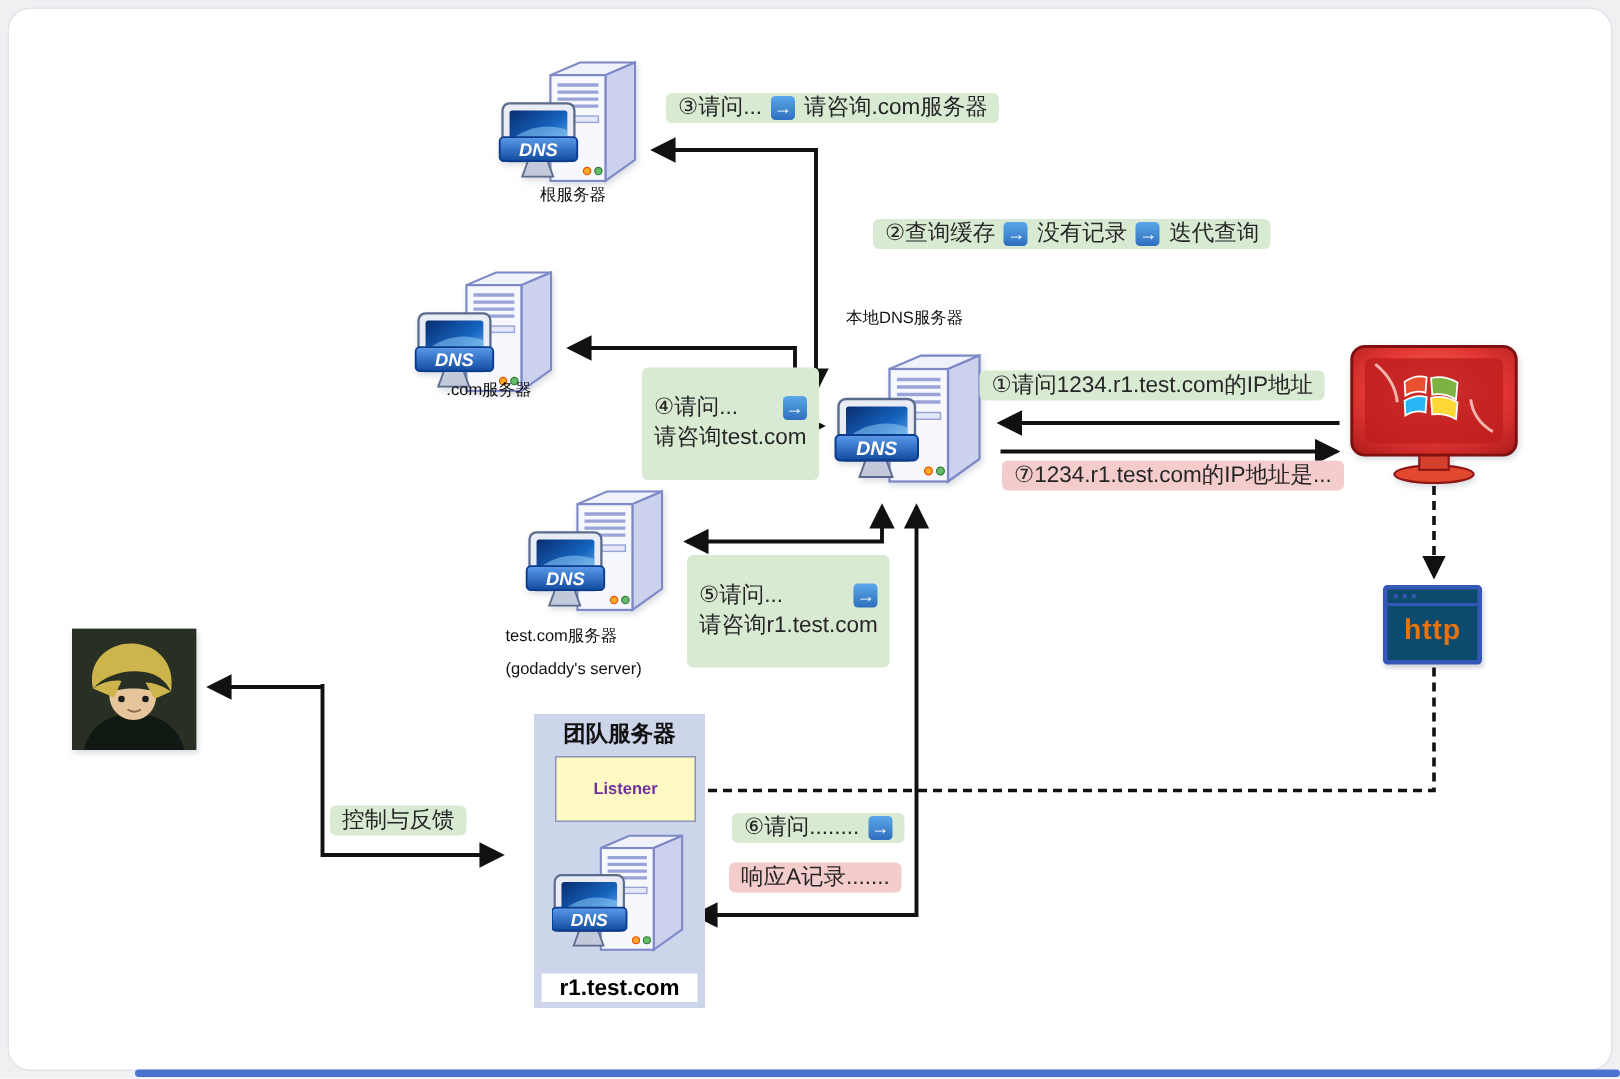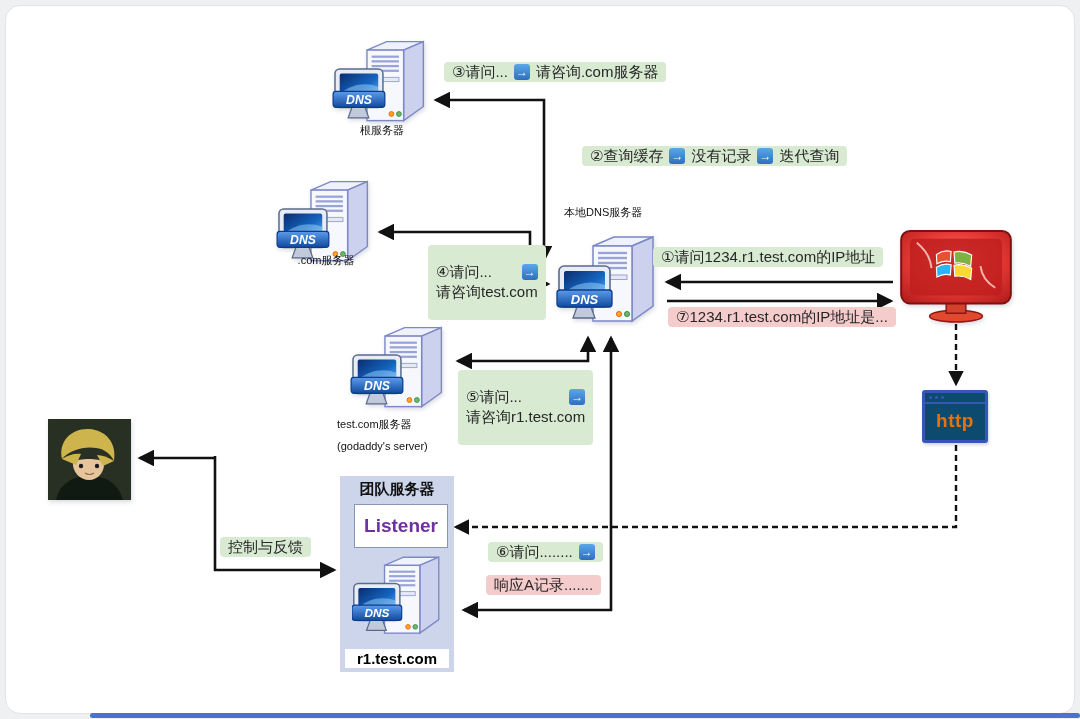--- a/index.html
+++ b/index.html
@@ -13,24 +13,24 @@
   .center{text-align:center}
   .badge{position:absolute;display:flex;align-items:center;gap:6px;padding:0 8px;border-radius:4px;
          font-size:15px;color:#262626;white-space:nowrap;line-height:1.35}
   .badge.green{background:#d9ead3}
   .badge.pink{background:#f4cccc}
   .badge.two{display:block;padding:17px 8px}
   .badge.two .bl{display:flex;align-items:center;justify-content:space-between;gap:10px}
   .aico{display:inline-block;flex:0 0 auto;width:16px;height:16px;border-radius:3px;
         background:linear-gradient(180deg,#5aa7e8,#2f6fbe);color:#fff;font-size:12px;line-height:16px;
         text-align:center;font-weight:bold}
-  .team{position:absolute;left:340px;top:476px;width:114px;height:196px;background:#ccd5ea}
+  .team{position:absolute;left:356px;top:476px;width:114px;height:196px;background:#ccd5ea}
   .team .ttitle{font-weight:bold;font-size:15px;color:#111;text-align:center;padding-top:4px}
-  .listener{position:absolute;left:14px;top:28px;width:94px;height:44px;background:#ffffff;border:1px solid #8a93b8;
-            display:flex;align-items:center;justify-content:center;font-weight:bold;font-size:19px;color:#7030a0}
+  .listener{position:absolute;left:14px;top:28px;width:94px;height:44px;background:#fef9c3;border:1px solid #8a93b8;
+            display:flex;align-items:center;justify-content:center;font-weight:bold;font-size:11px;color:#7030a0}
   .team .ticon{position:absolute;left:12px;top:74px;width:94px;height:94px}
   .team .host{position:absolute;left:5px;bottom:4px;width:104px;background:#fff;font-weight:bold;font-size:15px;
               text-align:center;padding:1px 0;color:#000}
   .httpwin{position:absolute;left:922px;top:390px;width:66px;height:53px;background:#0c4a6e;
            border:3px solid #3558b8;border-radius:3px;box-shadow:1px 2px 3px rgba(40,50,90,.2)}
   .httpwin .bar{height:11px;border-bottom:2px solid #3558b8;display:flex;align-items:center;gap:3px;padding-left:4px}
   .httpwin .dot{width:3px;height:3px;border-radius:50%;background:#3558b8}
   .httpwin .htext{text-align:center;font-weight:bold;font-size:19px;color:#e8720c;line-height:34px;letter-spacing:.5px}
   .bottom-line{position:absolute;left:90px;right:0;bottom:1px;height:5px;background:#4a73d0;border-radius:3px}
 </style>

